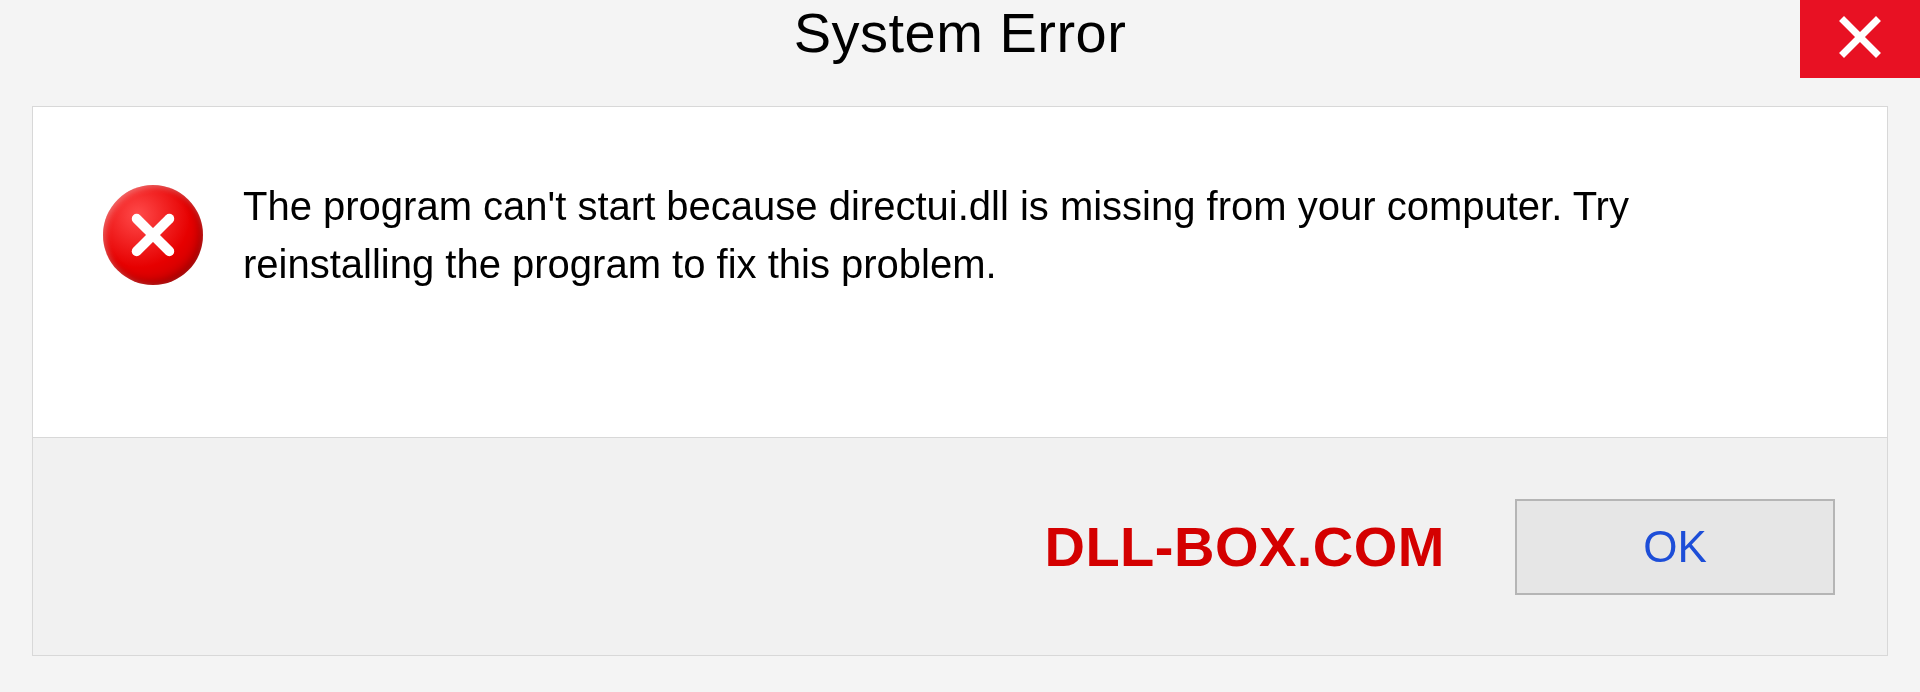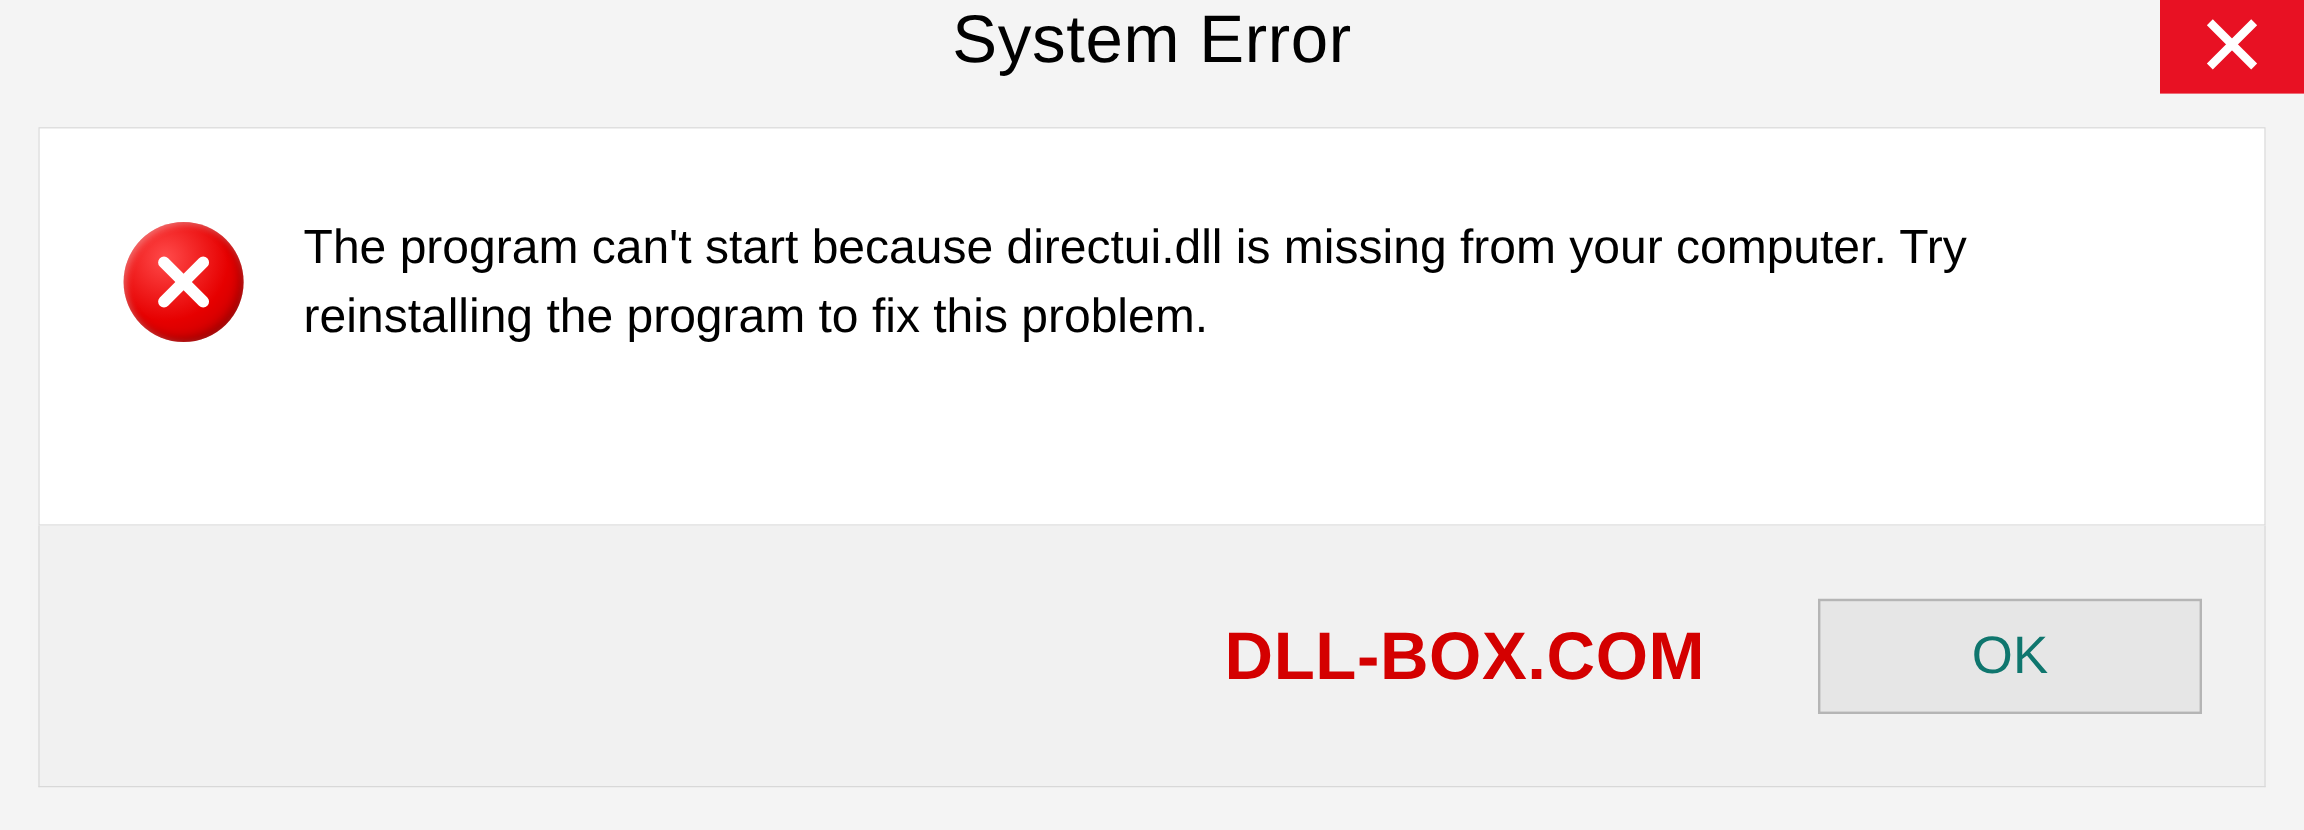--- a/index.html
+++ b/index.html
@@ -47,21 +47,21 @@
       height: 48px;
     }
     .content-area {
       margin: 10px 32px 0 32px;
       background: #ffffff;
       border: 1px solid #d8d8d8;
       height: 332px;
       padding: 70px 60px 40px 70px;
       display: flex;
       align-items: flex-start;
-      gap: 50px;
+      gap: 40px;
     }
     .error-icon-wrap {
       width: 100px;
       height: 100px;
       flex-shrink: 0;
       margin-top: 8px;
     }
     .error-icon-circle {
       width: 100px;
       height: 100px;
@@ -87,36 +87,36 @@
       margin: 0 32px 0 32px;
       background: #f1f1f1;
       border-left: 1px solid #d8d8d8;
       border-right: 1px solid #d8d8d8;
       border-bottom: 1px solid #d8d8d8;
       height: 218px;
       display: flex;
       align-items: center;
       justify-content: flex-end;
       padding-right: 52px;
-      gap: 94px;
+      gap: 70px;
     }
     .watermark {
       font-size: 56px;
       font-weight: 800;
       color: #d40000;
       letter-spacing: 0.5px;
       font-family: Arial, Helvetica, sans-serif;
     }
     .ok-btn {
       width: 320px;
       height: 96px;
       background: #e6e6e6;
       border: 2px solid #b5b5b5;
       font-size: 44px;
-      color: #0f766e;
+      color: #1d4ed8;
       display: flex;
       align-items: center;
       justify-content: center;
       cursor: pointer;
       font-family: "Segoe UI", Tahoma, sans-serif;
       font-weight: 400;
     }
   </style>
 </head>
 <body>

